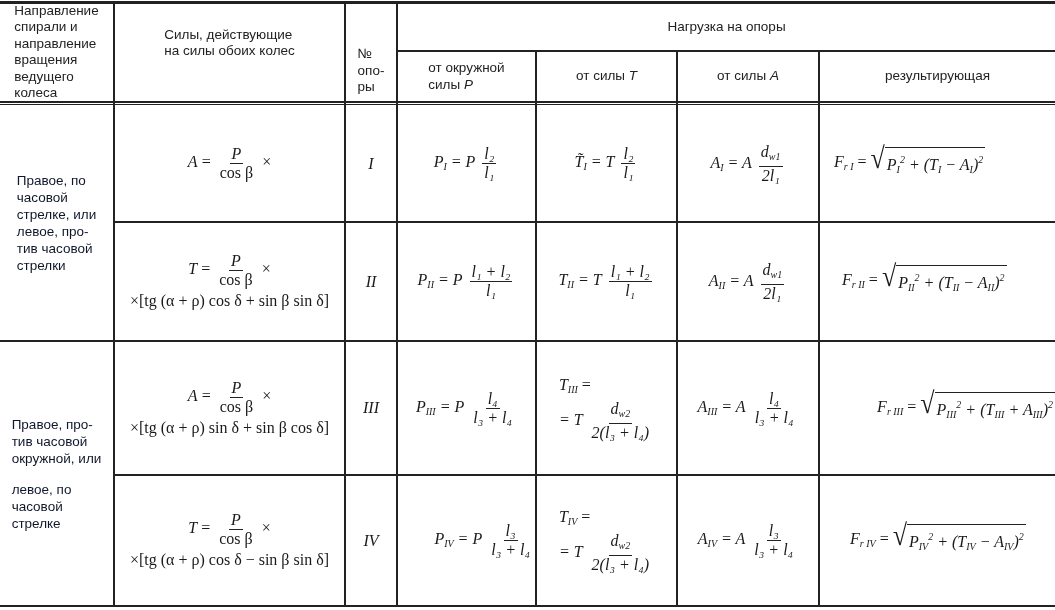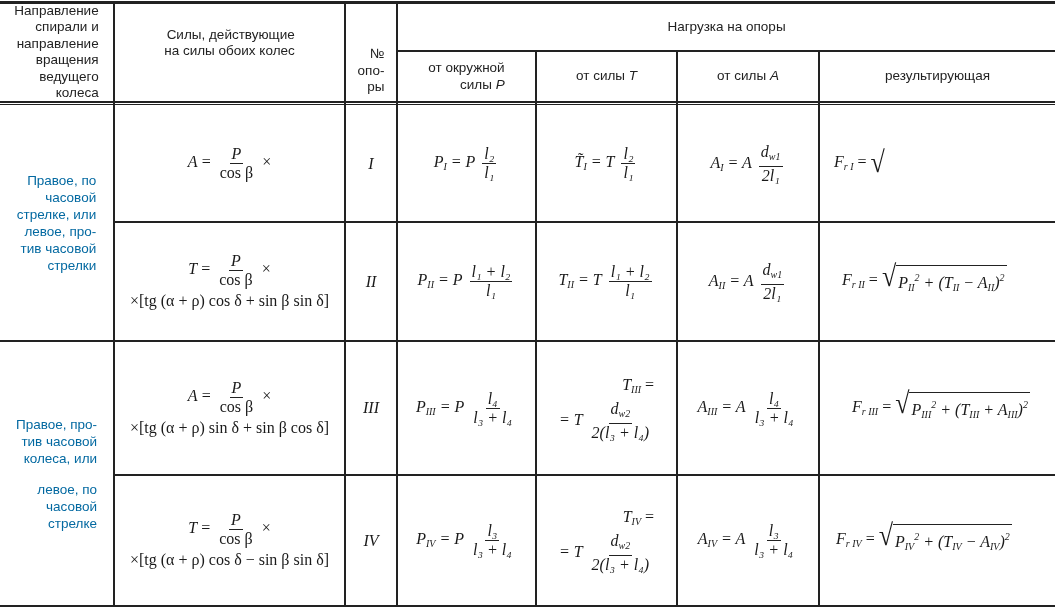--- a/index.html
+++ b/index.html
@@ -2,35 +2,35 @@
 <html><head>
 <meta charset="utf-8">
 <style>
   html,body{margin:0;padding:0;background:#fff;}
   body{width:1055px;height:610px;overflow:hidden;position:relative;font-family:"Liberation Serif","DejaVu Serif",serif;color:#1a1a1a;}
   .page{position:absolute;left:0;top:0;width:1055px;height:610px;}
   .hline{position:absolute;left:0;width:1055px;height:2px;background:#222;}
   .vline{position:absolute;width:2px;background:#222;}
   .cell{position:absolute;display:flex;align-items:center;justify-content:center;text-align:center;box-sizing:border-box;}
   .hdr{font-family:"Liberation Sans","DejaVu Sans",sans-serif;font-size:13.5px;line-height:16.5px;color:#222;}
-  .grp{font-family:"Liberation Sans","DejaVu Sans",sans-serif;font-size:13.5px;line-height:17px;color:#0369a1;}
+  .grp{font-family:"Liberation Sans","DejaVu Sans",sans-serif;font-size:13.5px;line-height:17px;color:#0f172a;}
   .it{font-style:italic;}
   .fm{font-family:"Liberation Serif","DejaVu Serif",serif;font-size:16px;line-height:20px;}
   .frac{display:inline-flex;flex-direction:column;align-items:center;vertical-align:middle;margin:0 3px;}
   .frac .num{padding:0 2px;border-bottom:1px solid #222;line-height:18px;}
   .frac .den{padding:0 2px;line-height:18px;}
   sub{font-size:10px;vertical-align:-3px;}
   sup{font-size:10px;vertical-align:7px;}
   .sqrt{display:inline-flex;align-items:stretch;vertical-align:middle;}
   .sqrt .rad{font-size:26px;line-height:24px;transform:scaleY(1.15);}
   .sqrt .under{border-top:1px solid #222;padding:2px 2px 0 2px;line-height:20px;}
   .force{display:flex;flex-direction:column;align-items:center;gap:2px;}
   .bracket{font-size:16px;}
   .roman{font-style:italic;font-size:16px;}
-  .stack{display:flex;flex-direction:column;align-items:flex-end;}
+  .stack{display:flex;flex-direction:column;align-items:flex-start;}
 </style>
 </head>
 <body>
 
 <div class="page">
 
   <div class="hline" style="top:1px;height:3px;"></div>
   <div class="hline" style="top:50px;left:397px;width:658px;"></div>
   <div class="hline" style="top:101px;"></div>
   <div class="hline" style="top:104px;height:1px;"></div>
@@ -95,21 +95,21 @@
       <span>стрелке,  или</span>
       <span>левое, про-</span>
       <span>тив часовой</span>
       <span>стрелки</span>
     </div>
   </div>
   <div class="cell grp" style="left:0;top:342px;width:113px;height:263px;">
     <div class="stack">
       <span>Правое, про-</span>
       <span>тив часовой</span>
-      <span>колеса,  или</span>
+      <span>окружной,  или</span>
       <span style="height:14px"></span>
       <span>левое, по</span>
       <span>часовой</span>
       <span>стрелке</span>
     </div>
   </div>
 
   <div id="rows-host"></div>
 
   <div class="cell fm" style="left: 115px; width: 229px; top: 106px; height: 115px;">
@@ -153,20 +153,26 @@
         <span class="den it">2l₁</span>
       </span>
     </span>
   </div>
   <div class="cell fm" style="left: 820px; width: 235px; justify-content: flex-start; padding-left: 14px; top: 106px; height: 115px;">
     <span>
       <span class="it">F</span><sub class="it">r I</sub>
       <span>=</span>
       <span class="sqrt">
         <span class="rad">√</span>
+        <span class="under it">
+          P<sub>I</sub><sup>2</sup>
+          + (T<sub>I</sub>
+          <span>−</span>
+          A<sub>I</sub>)<sup>2</sup>
+        </span>
       </span>
     </span>
   </div>
 
   <div class="cell fm" style="left: 115px; width: 229px; top: 223px; height: 117px;">
     <div class="force">
       <div>
         <span class="it">T</span>
         <span>=</span>
         <span class="frac">
@@ -264,21 +270,21 @@
   <div class="cell fm" style="left: 678px; width: 140px; top: 342px; height: 132px;">
     <span>
       <span class="it">A</span><sub class="it">III</sub>
       <span class="it">= A</span>
       <span class="frac">
         <span class="num it">l₄</span>
         <span class="den it">l₃ + l₄</span>
       </span>
     </span>
   </div>
-  <div class="cell fm" style="left: 820px; width: 235px; justify-content: flex-start; padding-left: 32px; top: 342px; height: 132px;">
+  <div class="cell fm" style="left: 820px; width: 235px; justify-content: flex-end; padding-left: 32px; top: 342px; height: 132px;">
     <span>
       <span class="it">F</span><sub class="it">r III</sub>
       <span>=</span>
       <span class="sqrt">
         <span class="rad">√</span>
         <span class="under it">
           P<sub>III</sub><sup>2</sup>
           + (T<sub>III</sub>
           <span>+</span>
           A<sub>III</sub>)<sup>2</sup>
@@ -297,21 +303,21 @@
           <span class="den">cos β</span>
         </span>
         <span>×</span>
       </div>
       <div class="bracket">×[tg (α + ρ) cos δ − sin β sin δ]</div>
     </div>
   </div>
   <div class="cell roman" style="left: 346px; width: 50px; top: 476px; height: 129px;">
     <span>IV</span>
   </div>
-  <div class="cell fm" style="left: 398px; width: 137px; top: 476px; height: 129px;">
+  <div class="cell fm" style="left: 398px; width: 137px; top: 476px; height: 129px; justify-content: flex-end;">
     <span>
       <span class="it">P</span><sub class="it">IV</sub>
       <span class="it">= P</span>
       <span class="frac">
         <span class="num it">l₃</span>
         <span class="den it">l₃ + l₄</span>
       </span>
     </span>
   </div>
   <div class="cell fm" style="left: 537px; width: 139px; top: 476px; height: 129px;">
@@ -328,21 +334,21 @@
   <div class="cell fm" style="left: 678px; width: 140px; top: 476px; height: 129px; font-family: Liberation Serif, serif;">
     <span>
       <span class="it">A</span><sub class="it">IV</sub>
       <span class="it">= A</span>
       <span class="frac">
         <span class="num it">l₃</span>
         <span class="den it">l₃ + l₄</span>
       </span>
     </span>
   </div>
-  <div class="cell fm" style="left: 820px; width: 235px; justify-content: flex-start; padding-left: 16px; top: 476px; height: 129px; border-radius: 9px;">
+  <div class="cell fm" style="left: 820px; width: 235px; justify-content: flex-start; padding-left: 30px; top: 476px; height: 129px; border-radius: 9px;">
     <span>
       <span class="it">F</span><sub class="it">r IV</sub>
       <span>=</span>
       <span class="sqrt">
         <span class="rad">√</span>
         <span class="under it">
           P<sub>IV</sub><sup>2</sup>
           + (T<sub>IV</sub>
           <span>−</span>
           A<sub>IV</sub>)<sup>2</sup>

